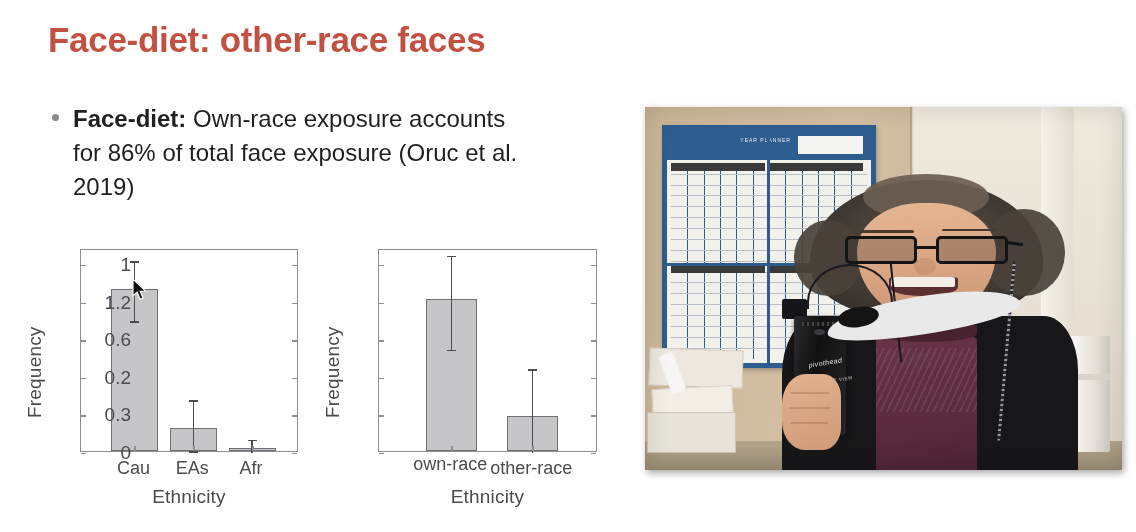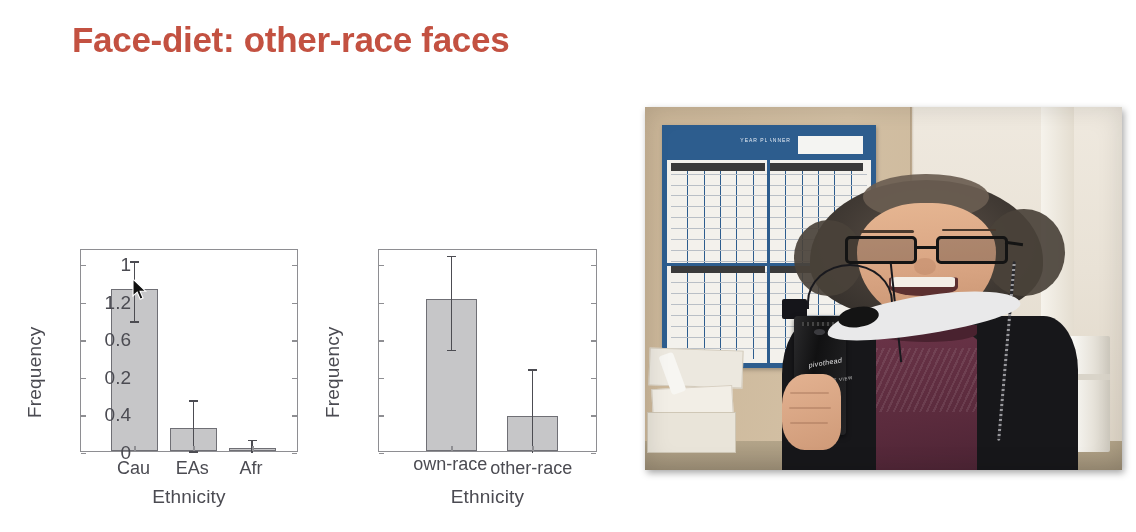--- a/index.html
+++ b/index.html
@@ -7,21 +7,21 @@
     width:1136px;height:532px;
     background:#ffffff;
     font-family:"Liberation Sans",sans-serif;
     overflow:hidden;
     position:relative;
   }
   .slide{position:absolute;inset:0;background:#fff;}
 
   
   .title{
-    position:absolute;left:72px;top:20px;
+    position:absolute;left:48px;top:20px;
     font-size:35px;font-weight:bold;
     color:#C35141;
     letter-spacing:-0.3px;
     white-space:nowrap;
   }
 
   
   .bullet-block{position:absolute;left:52px;top:102px;width:470px;}
   .bullet-row{display:flex;align-items:flex-start;}
   .bullet-dot{
@@ -229,20 +229,28 @@
   .vignette{position:absolute;inset:0;
     box-shadow:inset 0 0 26px rgba(0,0,0,.13);pointer-events:none;}
 </style>
 </head>
 <body>
 
 <div class="slide">
 
   <div class="title">Face-diet: other-race faces</div>
 
+  <div class="bullet-block">
+    <div class="bullet-row">
+      <div class="bullet-dot"></div>
+      <div class="bullet-text">
+        <span class="lead">Face-diet:</span><span> Own-race exposure accounts for 86% of total face exposure (Oruc et al. 2019)</span>
+      </div>
+    </div>
+  </div>
 
   <div class="chart" id="chart1">
     <div class="ylabel">Frequency</div>
     <div class="yticks"></div>
     <div class="plotbox">
         <div class="tickmark tick-y" style="top: 203px;"></div>
         <div class="tickmark tick-y-top" style="top: 203px;"></div>
         <div class="tickmark tick-y" style="top: 165.407px;"></div>
         <div class="tickmark tick-y-top" style="top: 165.407px;"></div>
         <div class="tickmark tick-y" style="top: 127.815px;"></div>
@@ -271,21 +279,21 @@
     <div class="xlabel" style="left: 175px; top: 246px;">Ethnicity</div>
   <div class="xtick" style="left: 119.41px; top: 218px; font-size: 18px;">Cau</div>
       <div class="xtick" style="left: 178.27px; top: 218px; font-size: 18px;">EAs</div>
       <div class="xtick" style="left: 237.13px; top: 218px; font-size: 18px;">Afr</div>
     </div>
 
   <div class="chart" id="chart2">
     <div class="ylabel">Frequency</div>
     <div class="yticks">
         <div class="ytick" style="top: 212px; right: 241px;">0</div>
-        <div class="ytick" style="top: 174.407px; right: 241px;">0.4</div>
+        <div class="ytick" style="top: 174.407px; right: 241px;">0.3</div>
         <div class="ytick" style="top: 136.815px; right: 241px;">0.2</div>
         <div class="ytick" style="top: 99.2222px; right: 241px;">0.6</div>
         <div class="ytick" style="top: 61.6296px; right: 241px;">1.2</div>
         <div class="ytick" style="top: 24.037px; right: 241px;">1</div>
       </div>
     <div class="plotbox">
         <div class="tickmark tick-y" style="top: 203px;"></div>
         <div class="tickmark tick-y-top" style="top: 203px;"></div>
         <div class="tickmark tick-y" style="top: 165.407px;"></div>
         <div class="tickmark tick-y-top" style="top: 165.407px;"></div>

